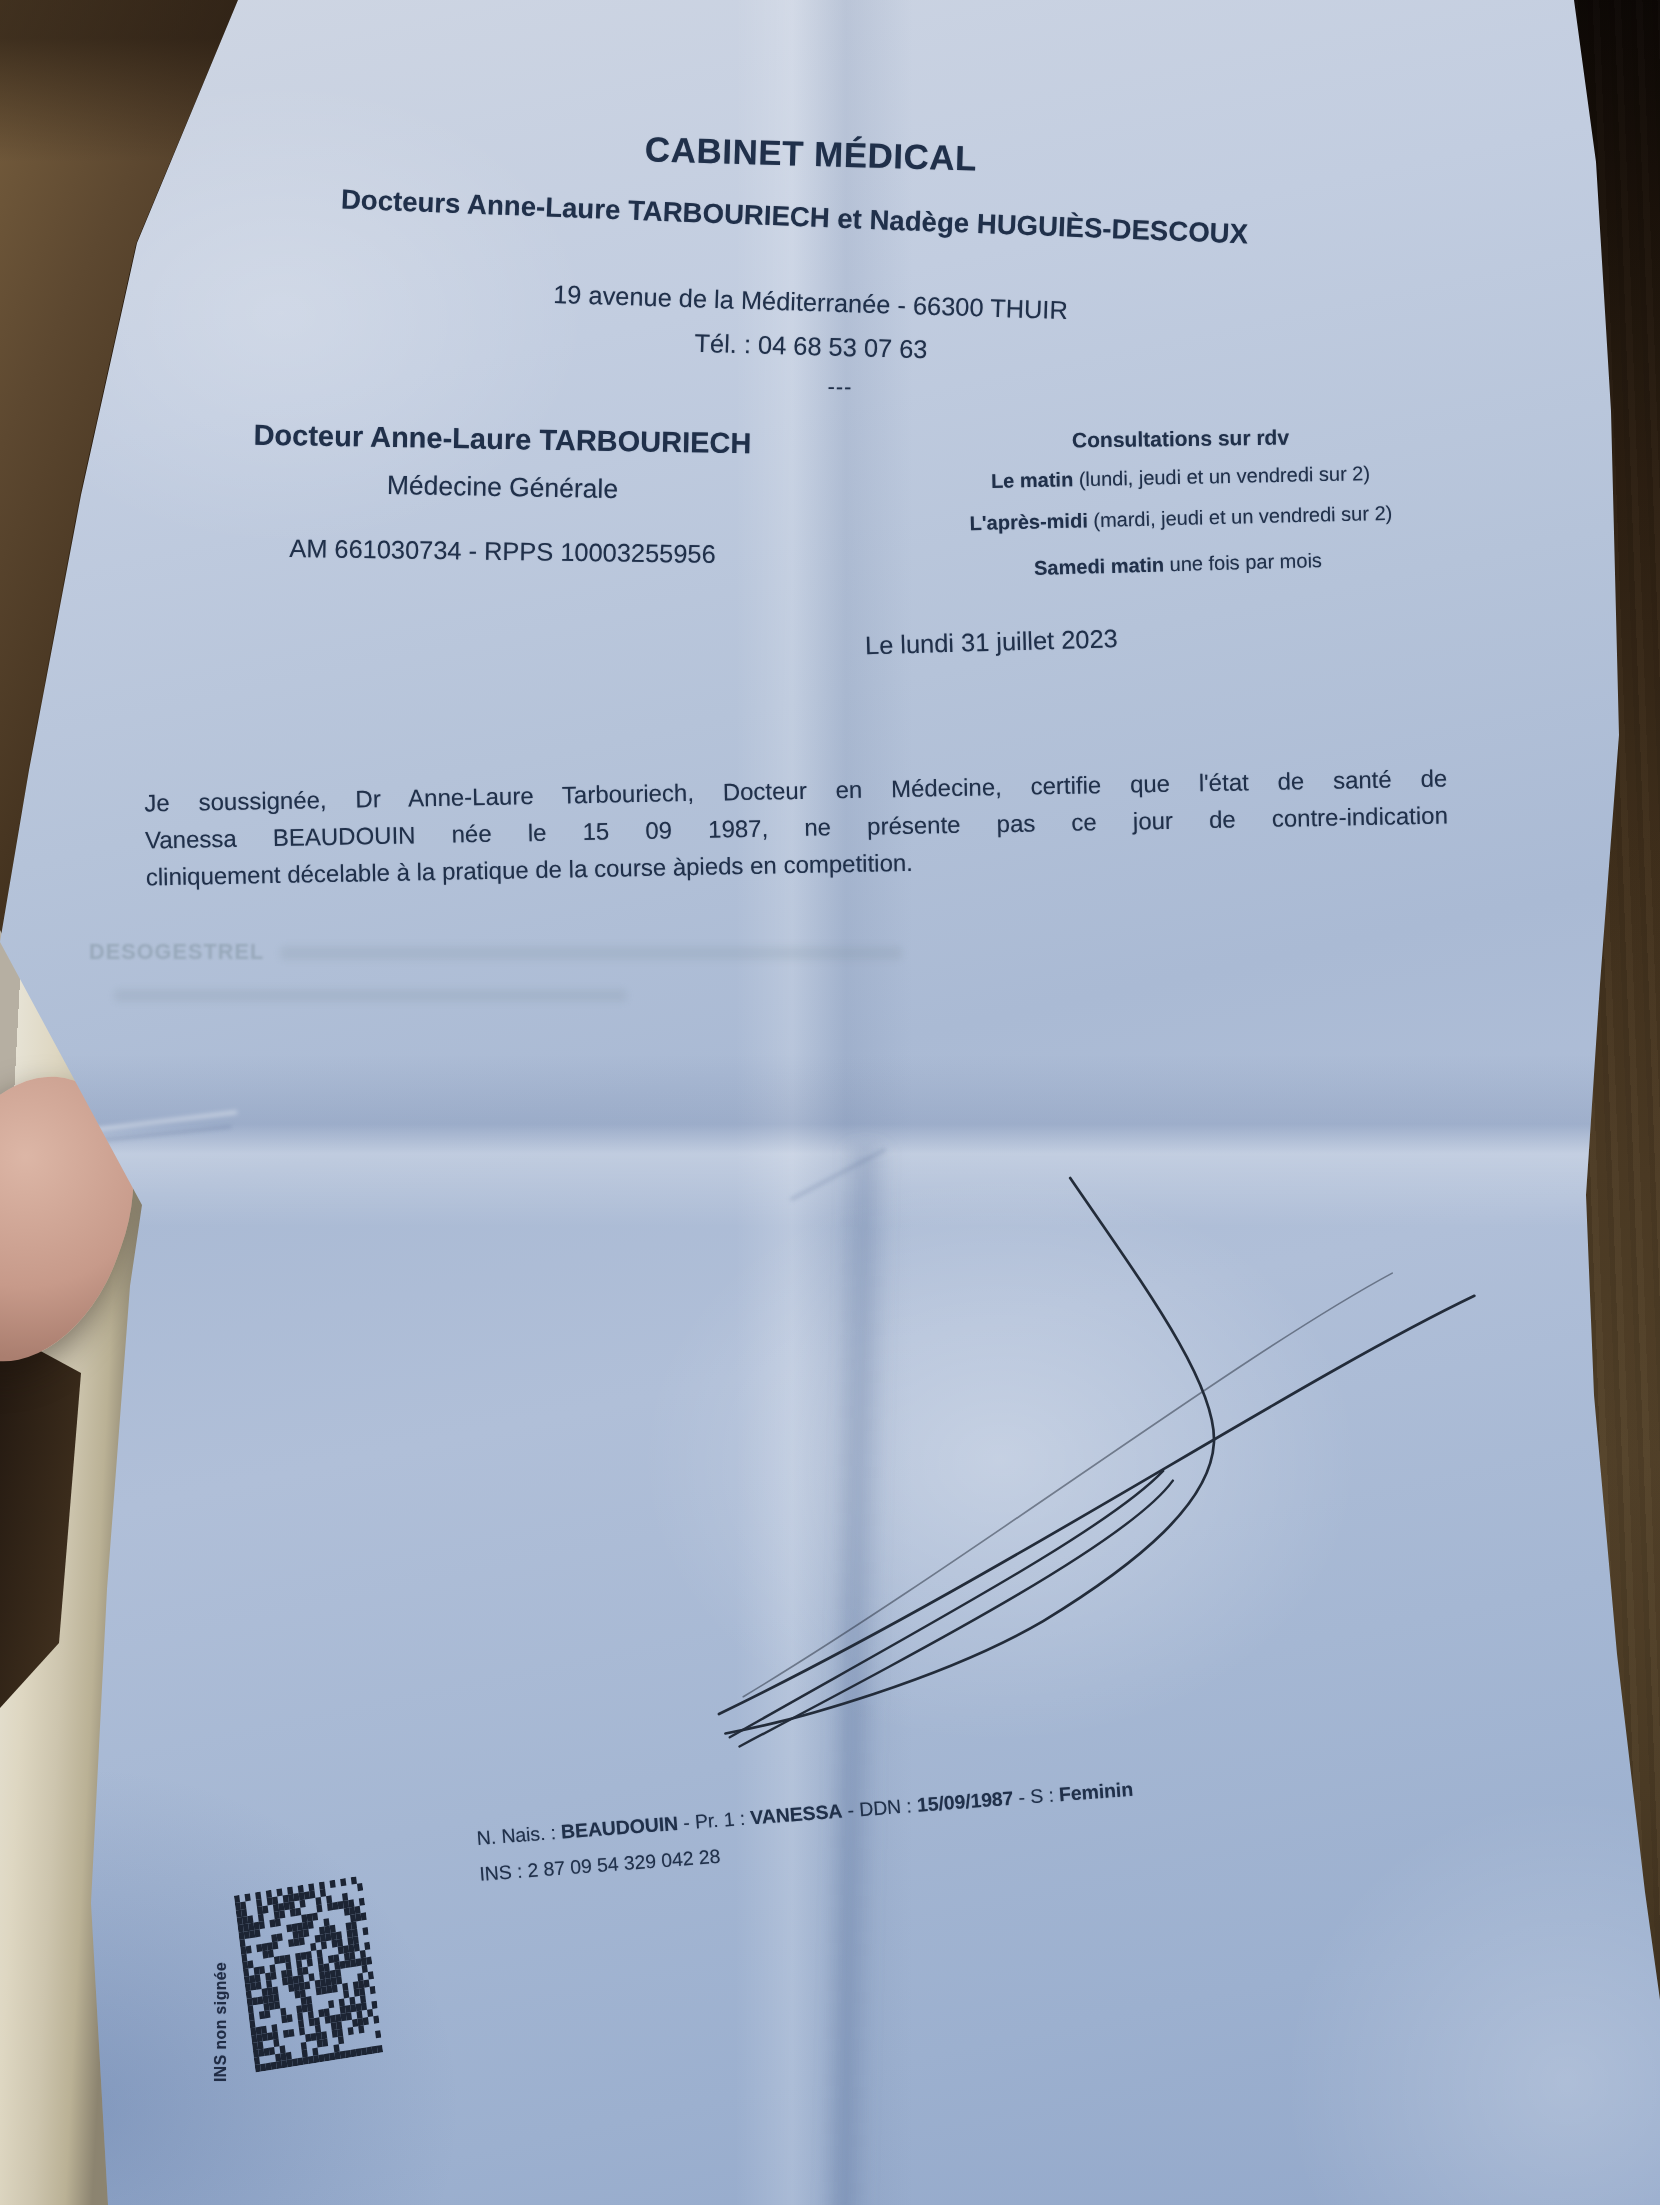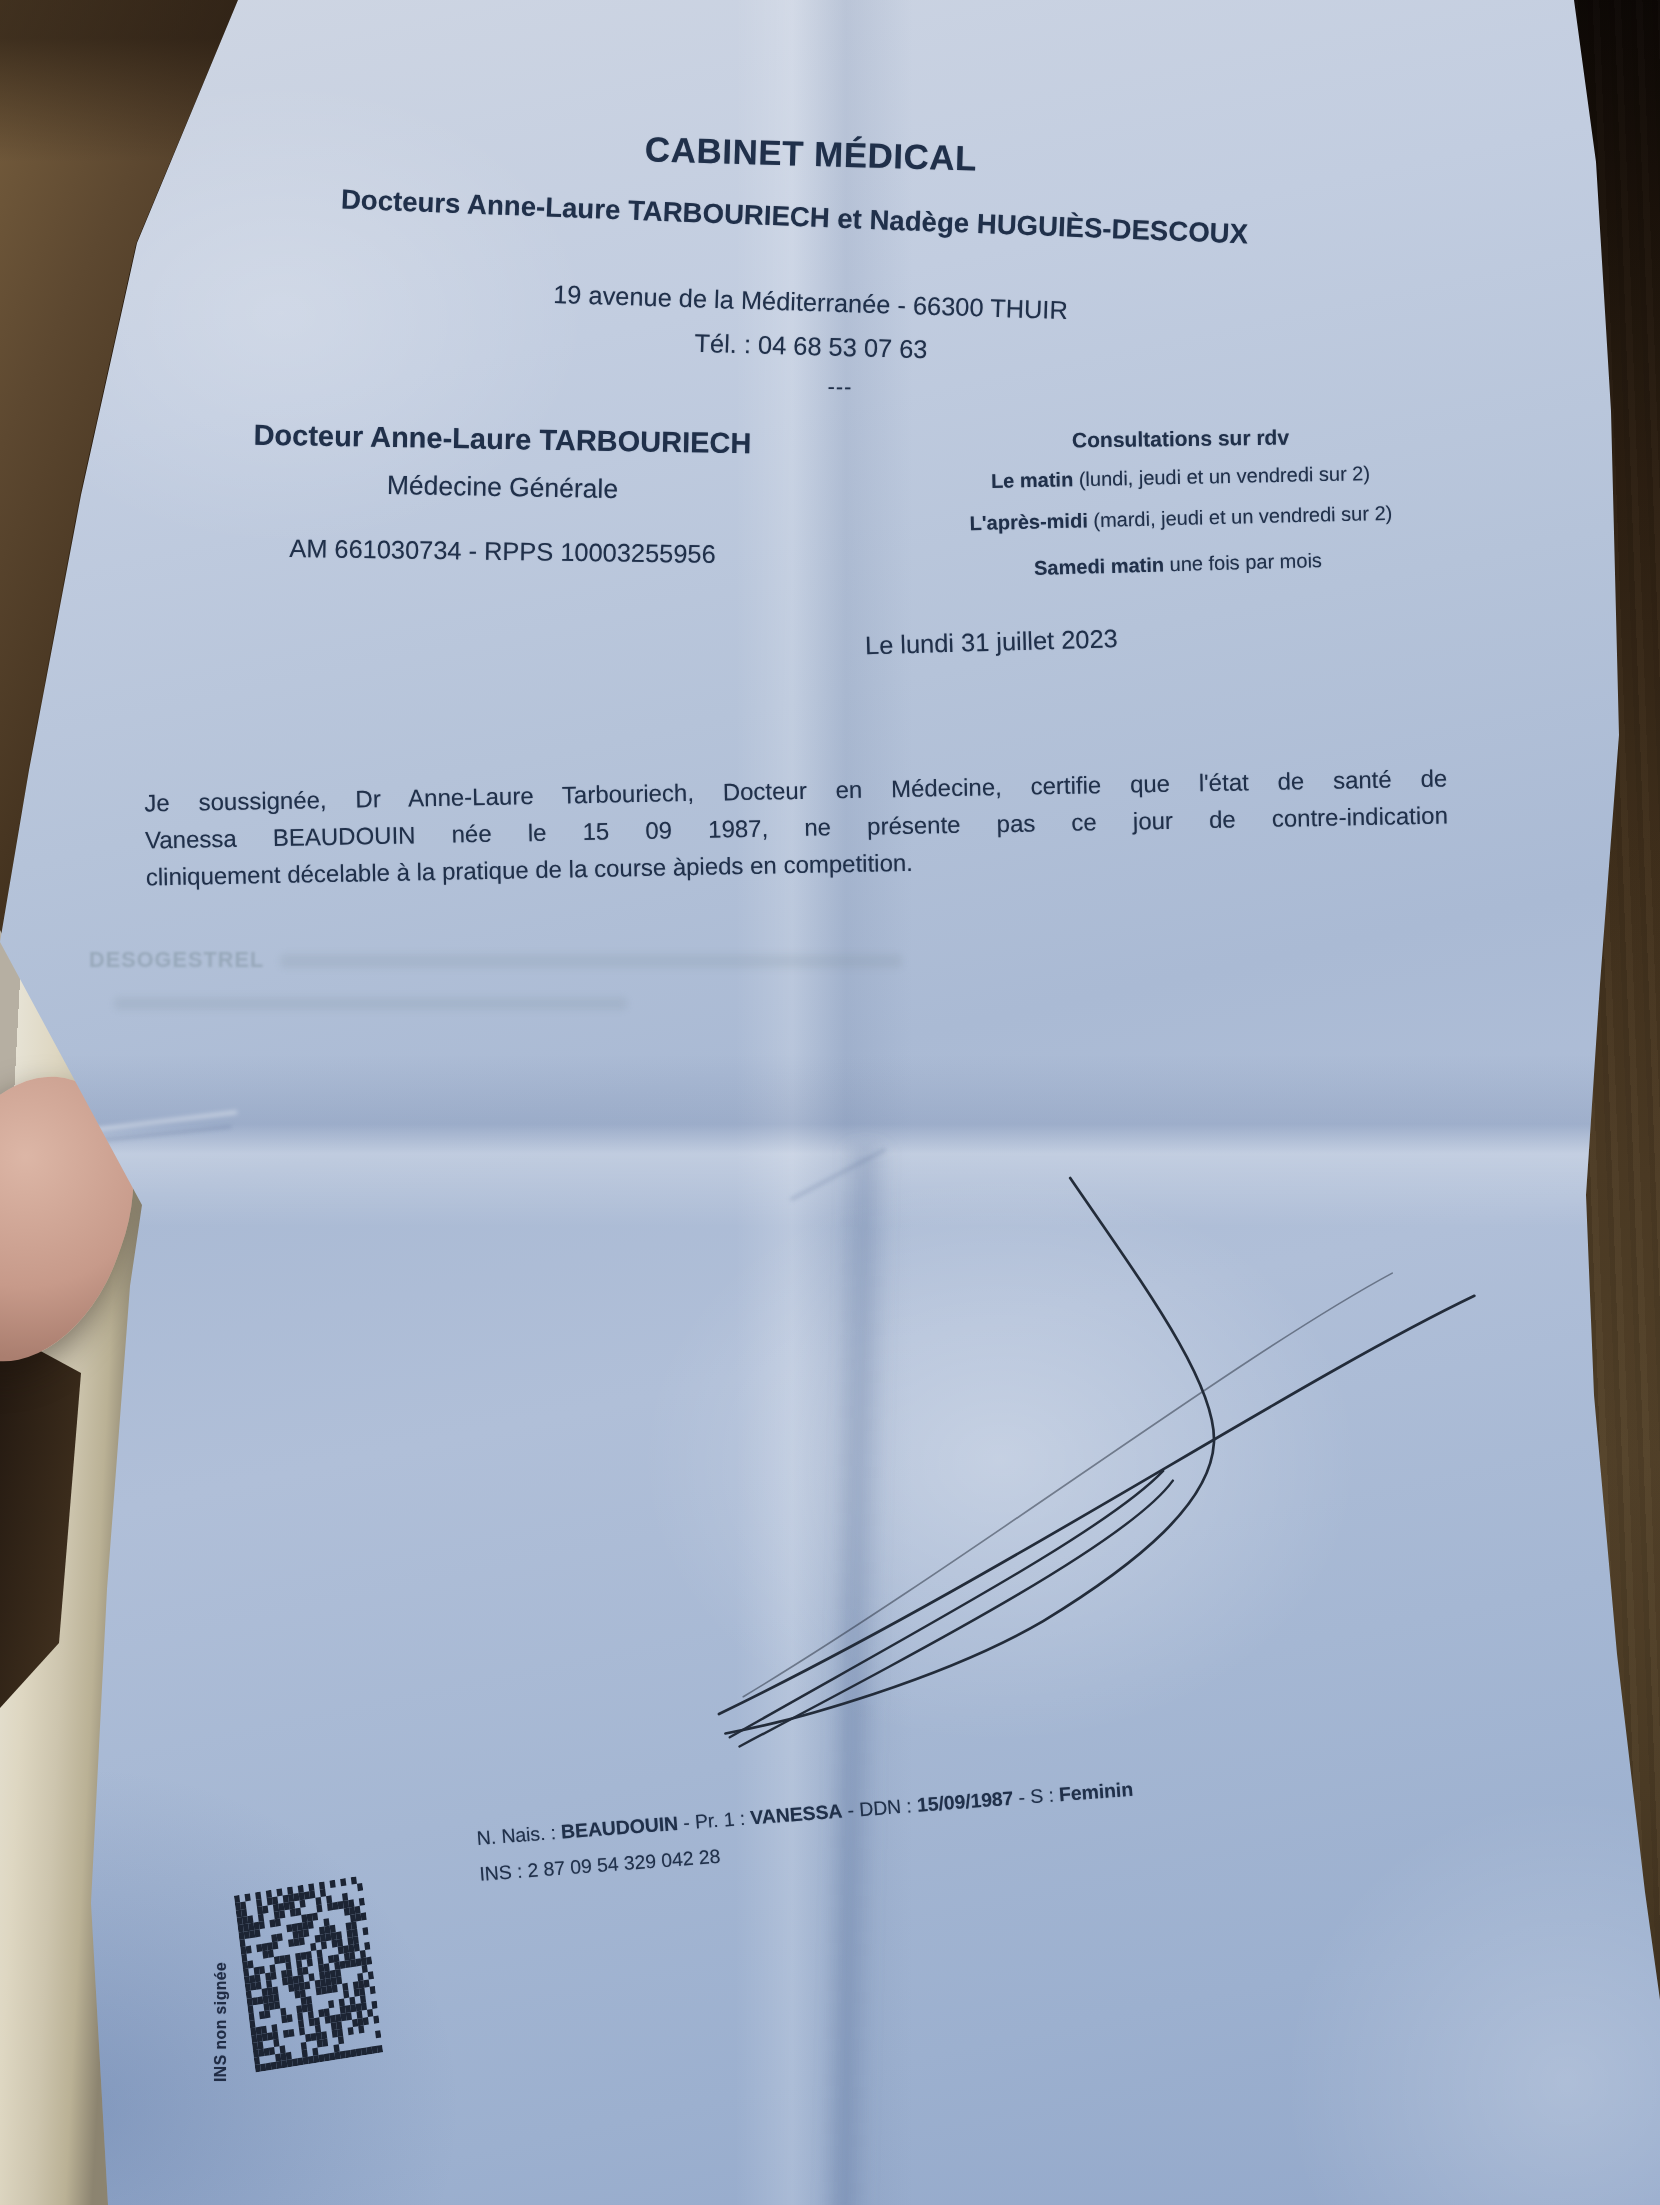--- a/index.html
+++ b/index.html
@@ -68,21 +68,21 @@
   .doc-name{left:216px;top:423px;width:573px;font-size:29px;font-weight:700;transform:rotate(1deg);}
   .doc-spec{left:216px;top:472px;width:573px;font-size:26.5px;transform:rotate(1deg);}
   .doc-reg{left:216px;top:537px;width:573px;font-size:25.4px;transform:rotate(.8deg);}
   .cons-title{left:1005px;top:427px;width:351px;font-size:21px;font-weight:700;transform:rotate(-.8deg);}
   .cons-l1{left:940px;top:466px;width:481px;font-size:20px;transform:rotate(-1.2deg);}
   .cons-l2{left:935px;top:507px;width:492px;font-size:20px;transform:rotate(-1.4deg);}
   .cons-l3{left:989px;top:553px;width:378px;font-size:20px;transform:rotate(-1.6deg);}
   .date-line{left:865px;top:626px;width:378px;font-size:25.4px;transform:rotate(-1.6deg);}
   .body-par{left:145px;top:772px;width:1303px;font-size:24px;line-height:37px;transform:rotate(-1.1deg);}
   .jline{text-align:justify;text-align-last:justify;}
-  .ghost{position:absolute;color:rgba(105,125,135,.35);filter:blur(0.8px);font-weight:700;font-size:21.6px;letter-spacing:1.1px;margin-top:8px;}
+  .ghost{position:absolute;color:rgba(105,125,135,.35);filter:blur(0.8px);font-weight:700;font-size:21.6px;letter-spacing:1.1px;}
   .smear{display:inline-block;vertical-align:middle;background:rgba(120,135,150,.16);filter:blur(3.2px);border-radius:5.4px;}
   .signature{position:absolute;left:697px;top:1151px;width:795px;height:616px;}
   .footer-block{left:476px;top:1827px;width:843px;font-size:19.5px;transform:rotate(-4.3deg);transform-origin:left top;letter-spacing:-0.1px;}
   .footer-block .l2{margin-top:13px;}
   .barcode{position:absolute;left:244px;top:1885px;width:129px;height:178px;transform:rotate(-7deg) skewY(-2deg);}
   .barcode svg{width:100%;height:100%;fill:#1c2433;}
   .barcode-label{position:absolute;left:212px;top:1920px;height:162px;font-size:15.7px;font-weight:600;color:#202c45;letter-spacing:0.5px;writing-mode:vertical-rl;transform:rotate(180deg);text-shadow:0 0 1.1px rgba(32,44,69,.4);}
 </style>
 </head>
 <body>

